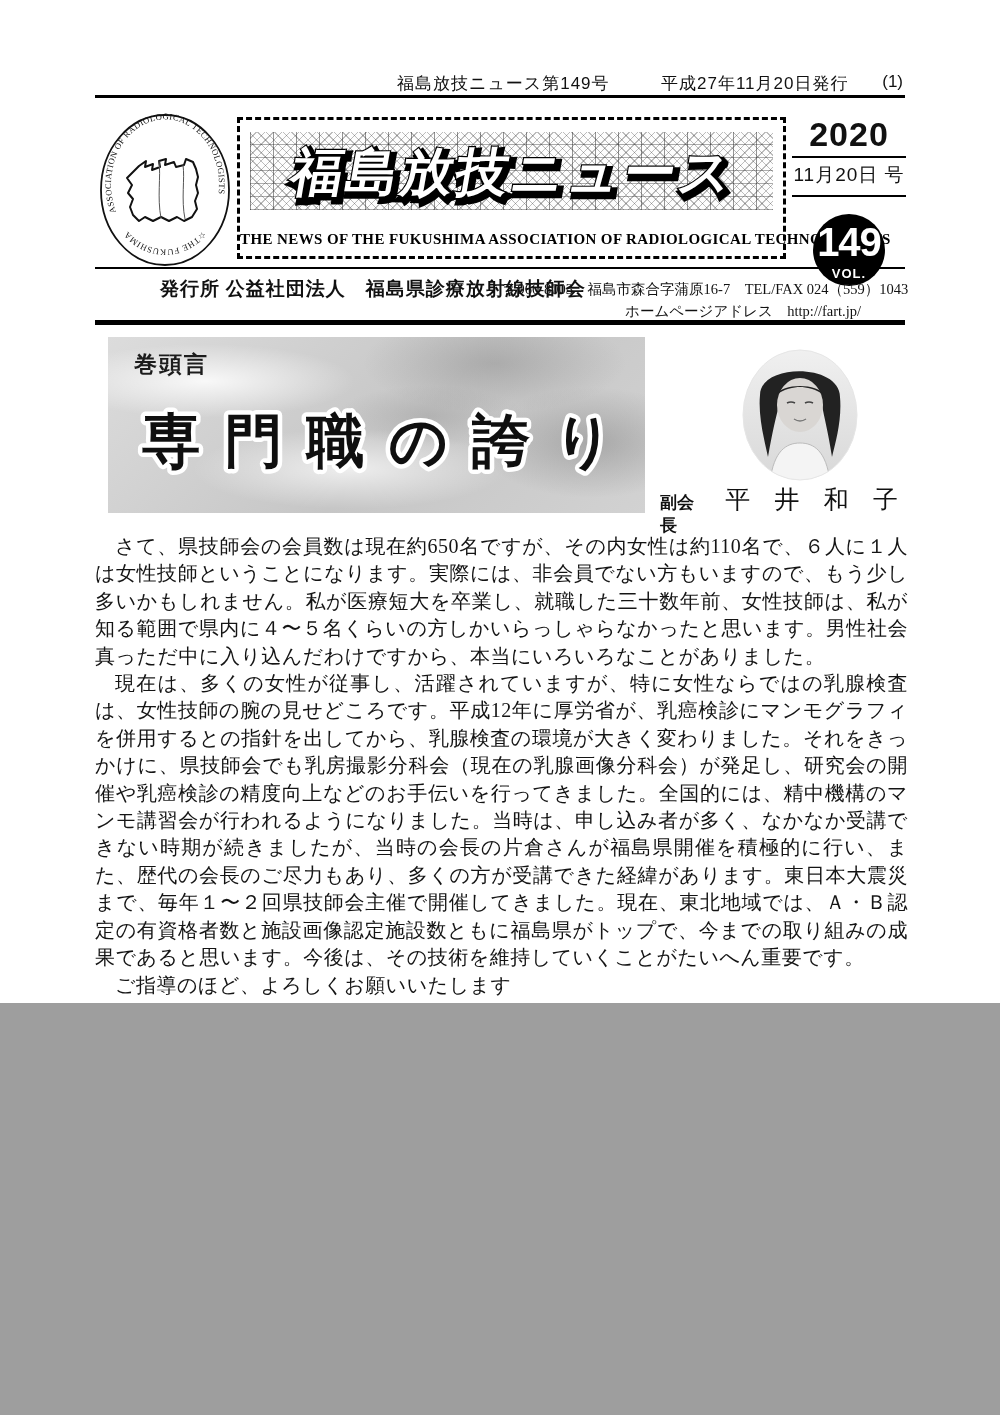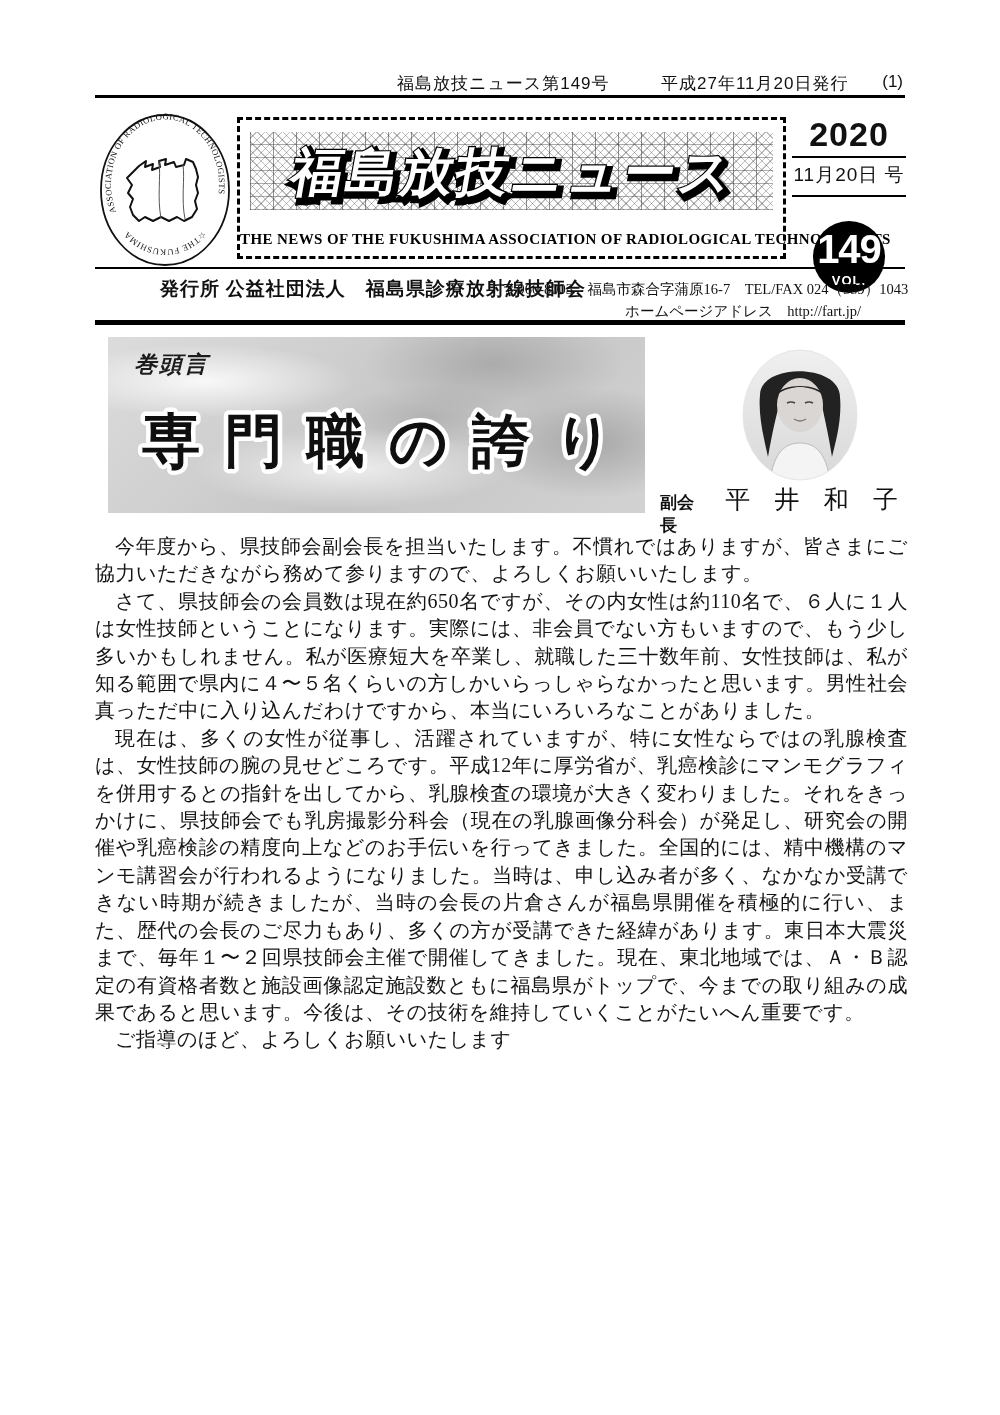--- a/index.html
+++ b/index.html
@@ -1,17 +1,17 @@
 <!DOCTYPE html>
 <html><head>
 <meta charset="utf-8">
 <style>
   html,body{margin:0;padding:0;background:#9e9e9e;}
   .page{
-    position:relative;width:1000px;height:1415px;margin:0 auto;background:#ffffff;
+    position:relative;width:1000px;height:1003px;margin:0 auto;background:#ffffff;
     font-family:"Liberation Serif","DejaVu Serif",serif;color:#111;overflow:hidden;
   }
   .sans{font-family:"Liberation Sans","DejaVu Sans",sans-serif;}
 
   
   .top-head{position:absolute;top:72px;left:95px;width:810px;height:24px;font-size:17px;}
   .top-head .t1{position:absolute;left:302px;top:0;letter-spacing:1px;}
   .top-head .t2{position:absolute;left:566px;top:0;letter-spacing:1px;}
   .top-head .t3{position:absolute;right:2px;top:0;}
 
@@ -42,42 +42,42 @@
     font-size:15px;letter-spacing:.4px;white-space:nowrap;color:#000;font-weight:bold;
   }
 
   
   .issue-block{position:absolute;top:114px;left:792px;width:114px;text-align:center;}
   .issue-year{font-size:34px;font-weight:bold;letter-spacing:1px;line-height:40px;}
   .issue-div{height:2px;background:#000;margin:2px 0 4px 0;}
   .issue-day{font-size:19px;line-height:26px;letter-spacing:1px;padding-bottom:5px;}
   .vol-circle{
     width:72px;height:72px;border-radius:50%;background:#000;color:#fff;
-    margin:24px auto 0 auto;position:relative;
+    margin:17px auto 0 auto;position:relative;
   }
   .vol-num{position:absolute;top:6px;left:0;width:100%;font-size:40px;font-weight:bold;letter-spacing:-1px;}
   .vol-lab{position:absolute;bottom:5px;left:0;width:100%;font-size:13px;font-weight:bold;letter-spacing:1px;}
 
   
   .pub-line1{position:absolute;top:276px;left:160px;font-size:19px;letter-spacing:1px;font-weight:bold;}
   .pub-addr{position:absolute;top:280px;left:503px;font-size:14.5px;}
   .pub-home{position:absolute;top:302px;left:521px;width:340px;text-align:right;font-size:14.5px;}
 
   
   .banner{
     position:absolute;top:337px;left:108px;width:537px;height:176px;
     background:
       radial-gradient(ellipse 40% 30% at 18% 25%,rgba(255,255,255,.85) 0%,rgba(255,255,255,0) 70%),
       radial-gradient(ellipse 35% 40% at 72% 15%,rgba(90,90,90,.25) 0%,rgba(90,90,90,0) 70%),
       radial-gradient(ellipse 45% 35% at 45% 75%,rgba(255,255,255,.7) 0%,rgba(255,255,255,0) 65%),
       radial-gradient(ellipse 30% 45% at 90% 60%,rgba(80,80,80,.3) 0%,rgba(80,80,80,0) 70%),
       radial-gradient(ellipse 25% 25% at 60% 45%,rgba(120,120,120,.25) 0%,rgba(120,120,120,0) 70%),
       linear-gradient(135deg,#dcdcdc 0%,#c6c6c6 55%,#d2d2d2 100%);
   }
-  .banner-label{position:absolute;top:12px;left:26px;font-size:23px;font-weight:bold;color:#1c1c1c;letter-spacing:2px;font-style:italic;}
+  .banner-label{position:absolute;top:12px;left:26px;font-size:23px;font-weight:bold;color:#1c1c1c;letter-spacing:2px;}
   .banner-title-svg{position:absolute;top:46px;left:0;width:100%;height:120px;overflow:visible;}
 
   
   .portrait{position:absolute;top:349px;left:742px;}
   .author-line{
     position:absolute;top:483px;left:660px;width:247px;
     display:flex;align-items:baseline;justify-content:flex-end;gap:20px;
   }
   .author-role{font-size:17px;font-weight:bold;}
   .author-name{font-size:25px;letter-spacing:9px;white-space:nowrap;}
@@ -176,19 +176,18 @@
     </g>
     <ellipse cx="58" cy="66" rx="57" ry="65" fill="none" stroke="#e6e6e6" stroke-width="1"></ellipse>
   </svg>
 
   <div class="author-line">
     <span class="author-role sans">副会長</span>
     <span class="author-name">平 井 和 子</span>
   </div>
 
   <div class="body-text">
-    <p>今年度から、県技師会副会長を担当いたします。不慣れではありますが、皆さまにご協力いただきながら務めて参りますので、よろしくお願いいたします。</p>
     <p>さて、県技師会の会員数は現在約650名ですが、その内女性は約110名で、６人に１人は女性技師ということになります。実際には、非会員でない方もいますので、もう少し多いかもしれません。私が医療短大を卒業し、就職した三十数年前、女性技師は、私が知る範囲で県内に４〜５名くらいの方しかいらっしゃらなかったと思います。男性社会真っただ中に入り込んだわけですから、本当にいろいろなことがありました。</p>
     <p>現在は、多くの女性が従事し、活躍されていますが、特に女性ならではの乳腺検査は、女性技師の腕の見せどころです。平成12年に厚労省が、乳癌検診にマンモグラフィを併用するとの指針を出してから、乳腺検査の環境が大きく変わりました。それをきっかけに、県技師会でも乳房撮影分科会（現在の乳腺画像分科会）が発足し、研究会の開催や乳癌検診の精度向上などのお手伝いを行ってきました。全国的には、精中機構のマンモ講習会が行われるようになりました。当時は、申し込み者が多く、なかなか受講できない時期が続きましたが、当時の会長の片倉さんが福島県開催を積極的に行い、また、歴代の会長のご尽力もあり、多くの方が受講できた経緯があります。東日本大震災まで、毎年１〜２回県技師会主催で開催してきました。現在、東北地域では、Ａ・Ｂ認定の有資格者数と施設画像認定施設数ともに福島県がトップで、今までの取り組みの成果であると思います。今後は、その技術を維持していくことがたいへん重要です。</p>
     <p>ご指導のほど、よろしくお願いいたします</p>
   </div>
 
 </div>
 
 </body></html>

